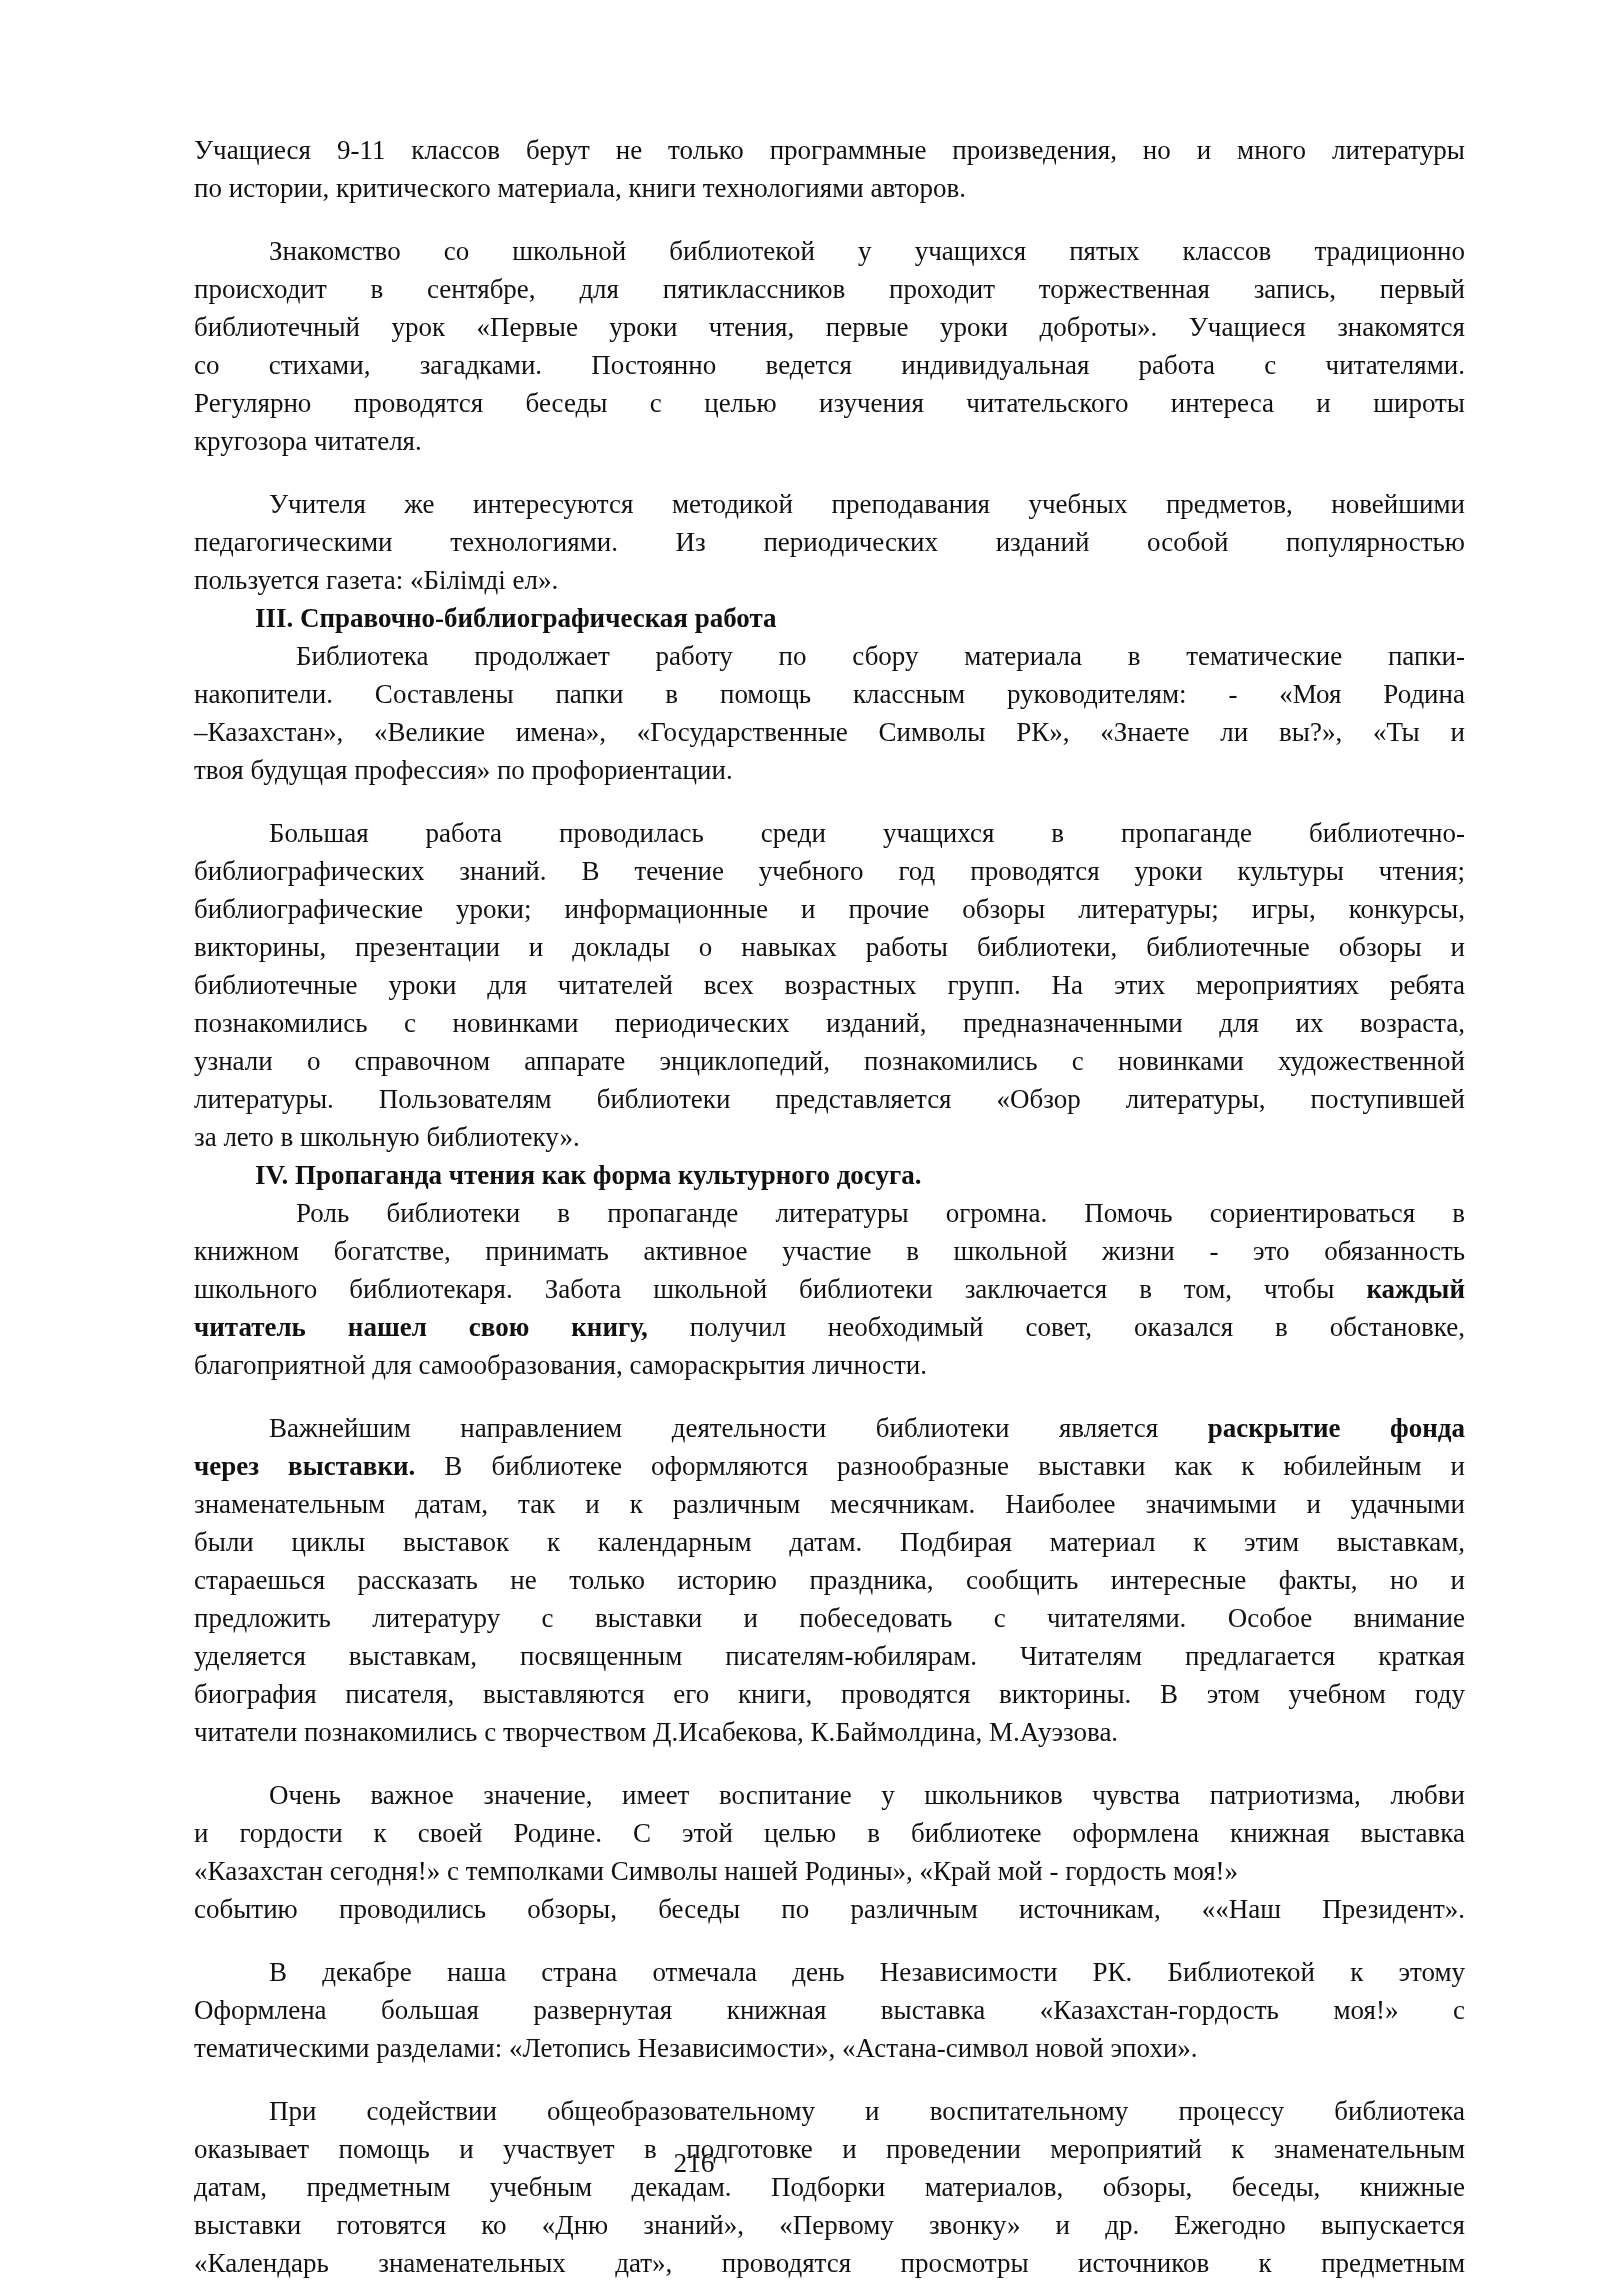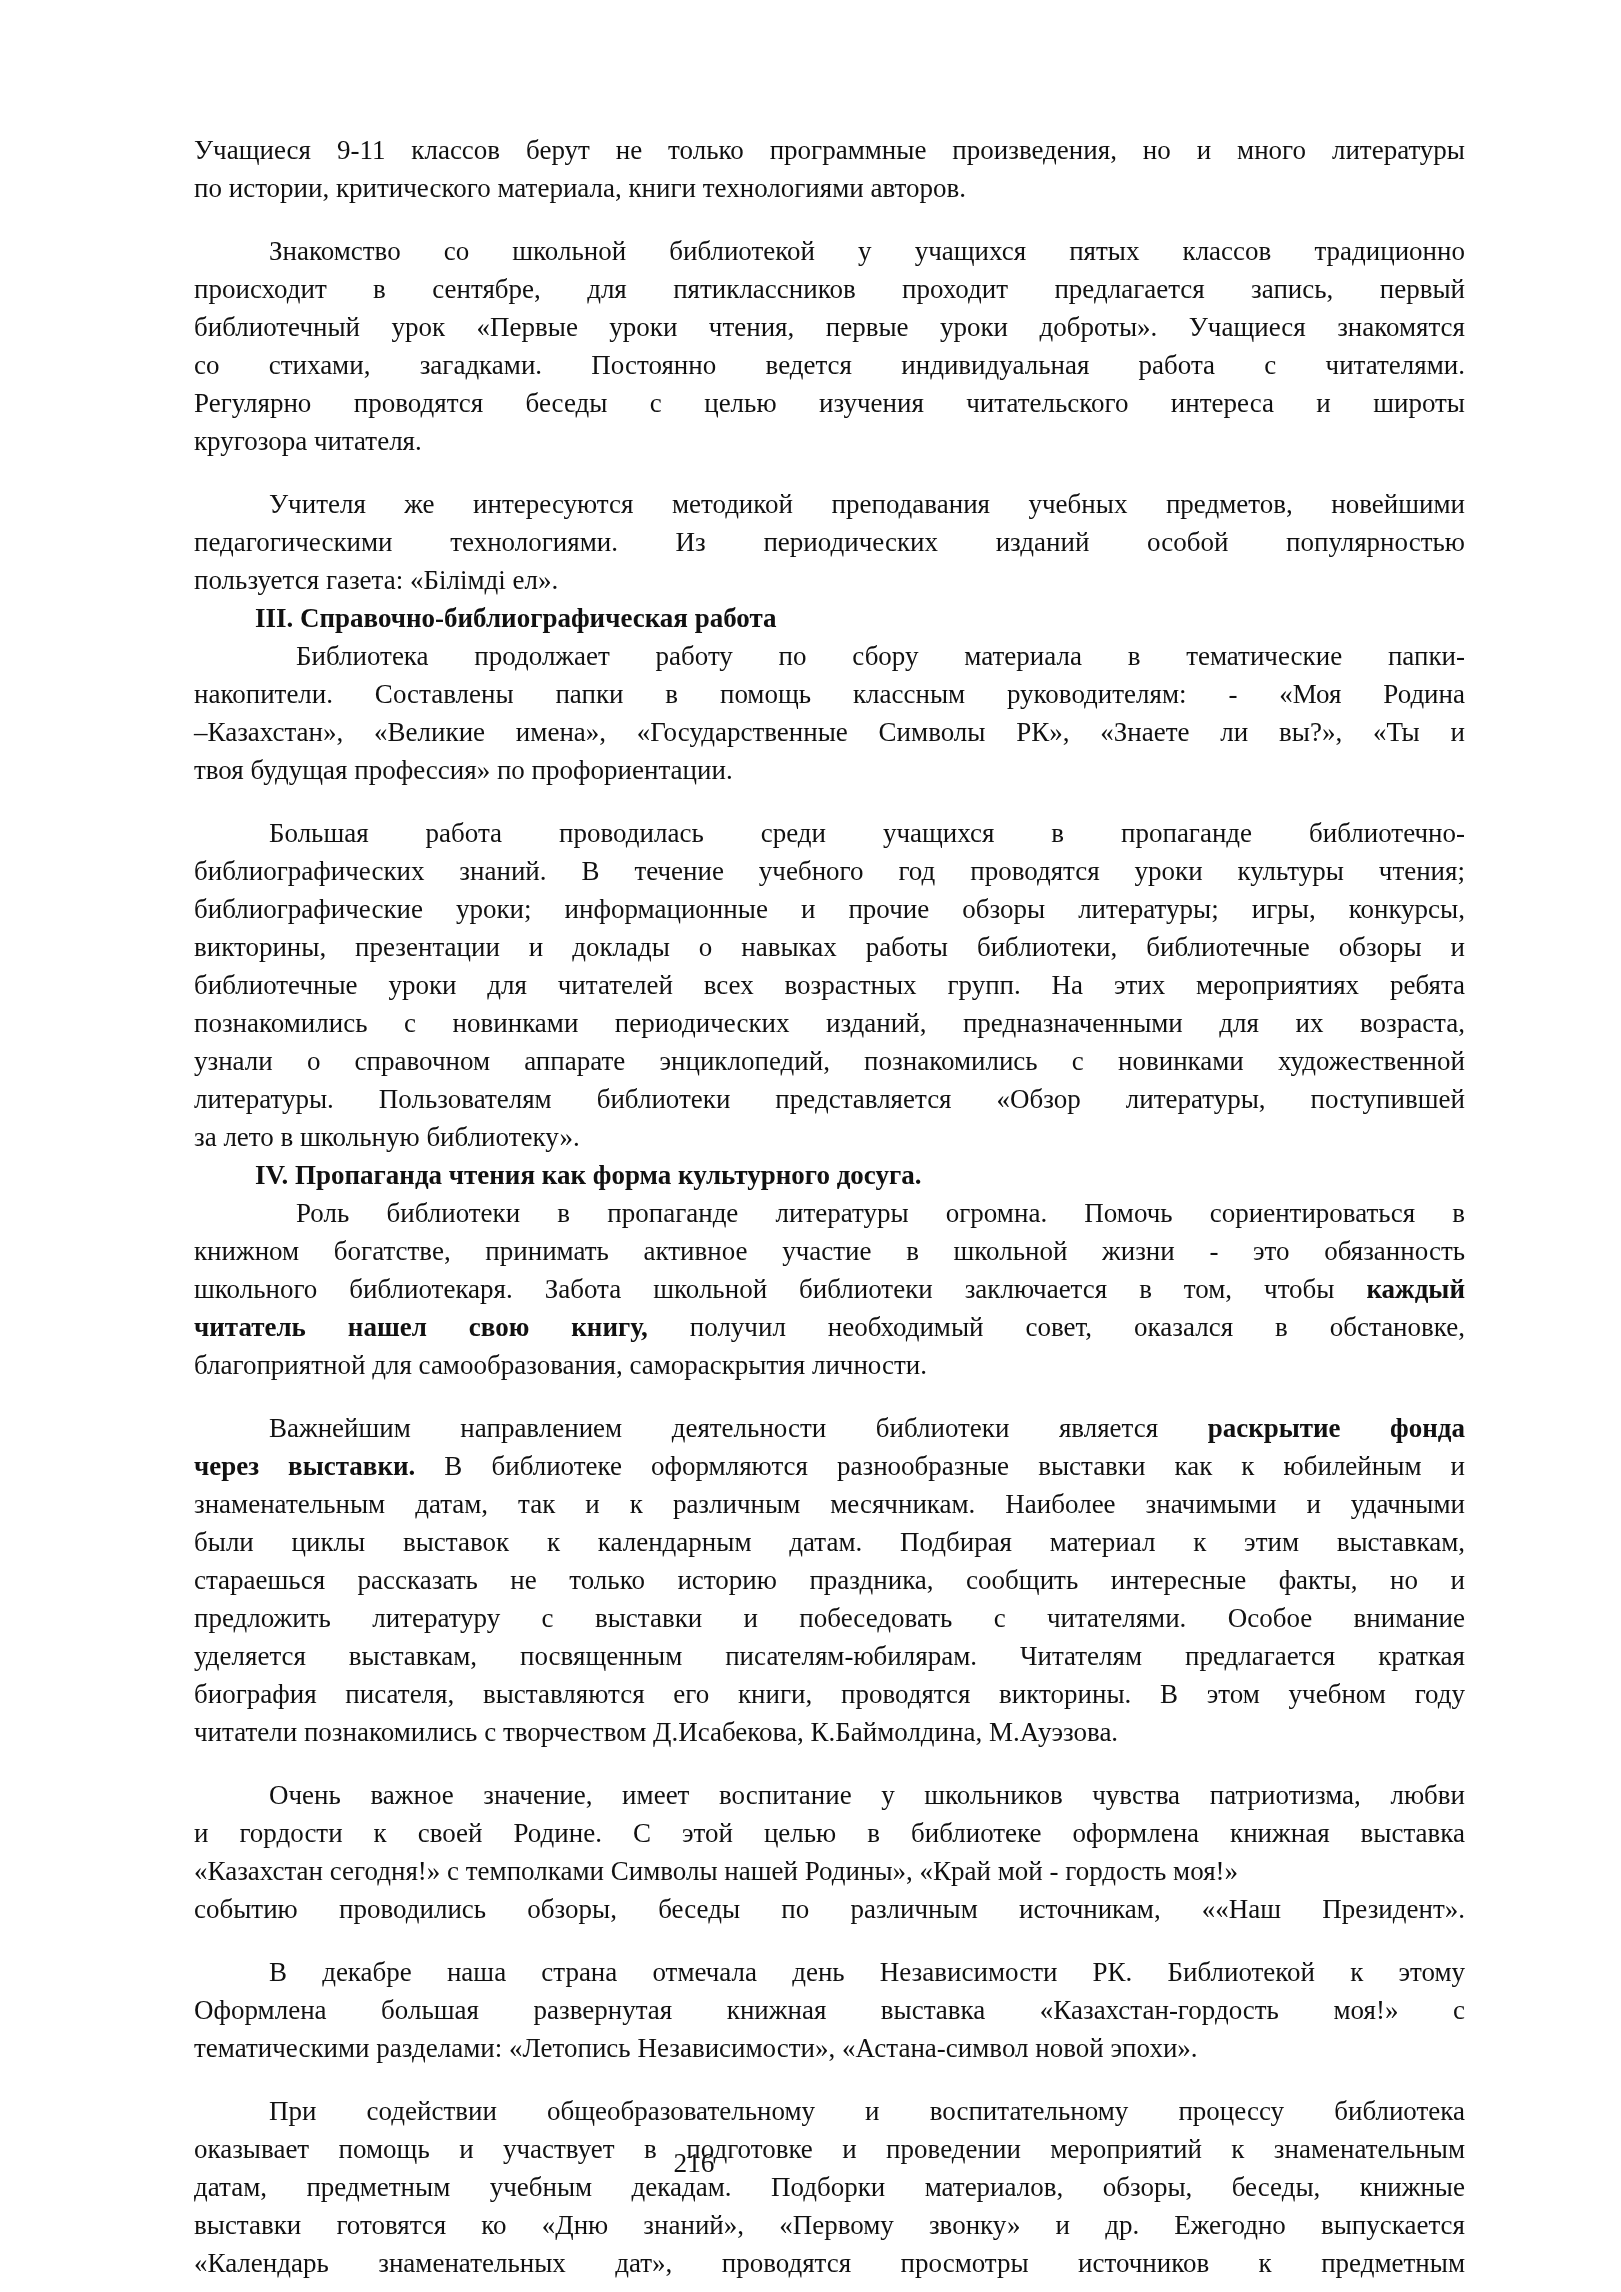--- a/index.html
+++ b/index.html
@@ -26,21 +26,21 @@
 </head>
 <body>
 
 <div class="page" id="page">
     <div class="paragraph">
       <span class="line">Учащиеся 9-11 классов берут не только программные произведения, но и много литературы</span>
       <span class="line last">по истории, критического материала, книги технологиями авторов.</span>
     </div>
     <div class="paragraph">
       <span class="line ind1">Знакомство со школьной библиотекой у учащихся пятых классов традиционно</span>
-      <span class="line">происходит в сентябре, для пятиклассников проходит предлагается запись, первый</span>
+      <span class="line">происходит в сентябре, для пятиклассников проходит торжественная запись, первый</span>
       <span class="line">библиотечный урок «Первые уроки чтения, первые уроки доброты». Учащиеся знакомятся</span>
       <span class="line">со стихами, загадками.     Постоянно ведется  индивидуальная работа с читателями.</span>
       <span class="line">Регулярно проводятся беседы с целью изучения читательского интереса и широты</span>
       <span class="line last">кругозора читателя.</span>
     </div>
     <div class="paragraph">
       <span class="line ind1">Учителя же интересуются методикой преподавания учебных предметов, новейшими</span>
       <span class="line">педагогическими технологиями. Из периодических изданий особой популярностью</span>
       <span class="line last">пользуется газета: «Білімді ел».</span>
     </div>

